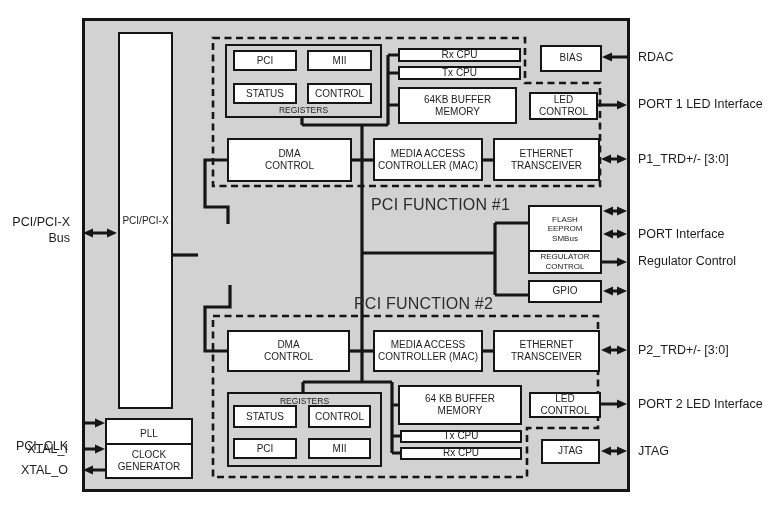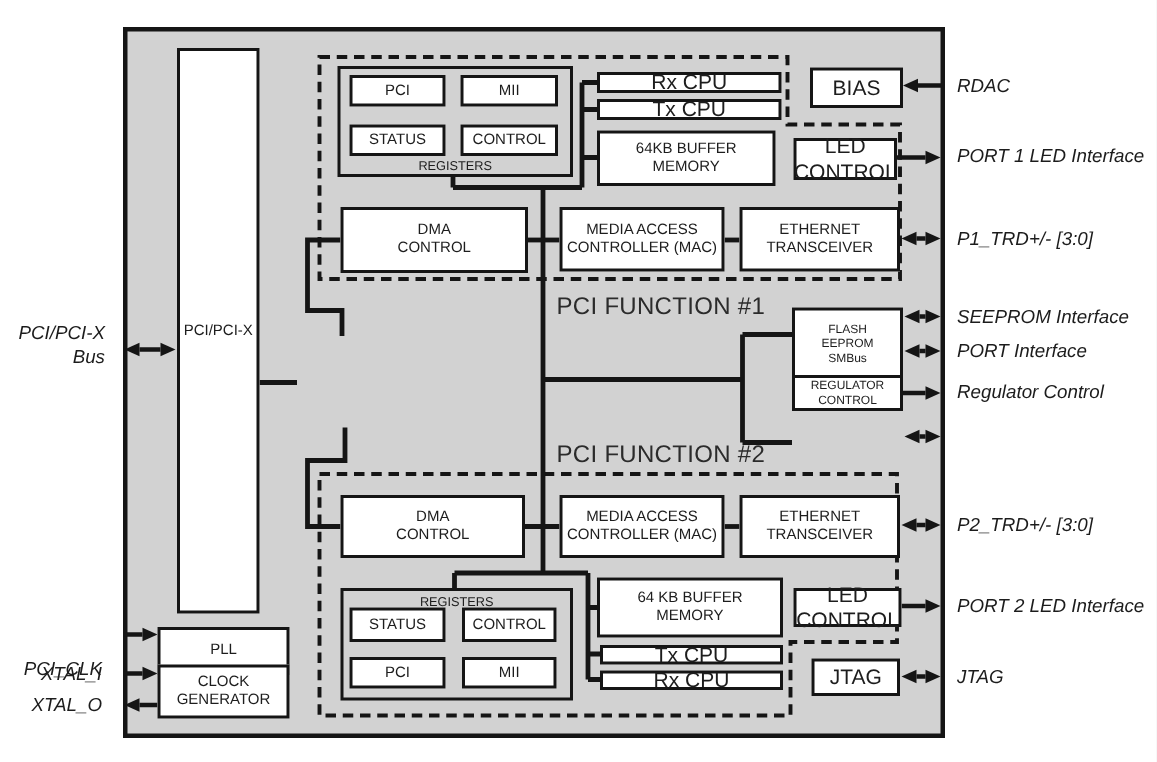--- a/index.html
+++ b/index.html
@@ -10,33 +10,32 @@
   #chip{
     position:absolute;left:82px;top:18px;width:548px;height:474px;
     background:#d2d2d2;border:3px solid #151515;box-sizing:border-box;
   }
   #wires{position:absolute;left:0;top:0;width:771px;height:508px;}
   .blk{
     position:absolute;background:#ffffff;border:2px solid #151515;box-sizing:border-box;
     display:flex;align-items:center;justify-content:center;text-align:center;
     white-space:pre-line;font-size:10px;line-height:1.18;color:#1d1d1d;
   }
-  .sm{font-size:14px;line-height:1.25;}
+  .sm{font-size:10px;line-height:1.25;}
   .xs{font-size:8px;line-height:1.2;}
   .regbox{background:#d2d2d2;}
   .reg-label{
     position:absolute;left:0;right:0;text-align:center;font-size:8.5px;color:#1d1d1d;
     white-space:nowrap;
   }
   .reg-label.bottom{bottom:1px;}
   .reg-label.top{top:2px;}
   .lbl{
     position:absolute;font-size:12.5px;color:#1c1c1c;line-height:1.25;
     white-space:pre-line;
-    font-style:italic;
   }
   .lbl.right-align{text-align:right;}
   .fn-label{
     position:absolute;font-size:16px;color:#2b2b2b;white-space:nowrap;letter-spacing:0.2px;
   }
 </style>
 </head>
 <body>
 
 <div id="canvas">
@@ -180,20 +179,21 @@
   <div class="blk sm" style="left:540px;top:45px;width:62px;height:27px">BIAS</div>
   <div class="blk sm" style="left:529px;top:92px;width:69px;height:28px">LED
 CONTROL</div>
 
 
   <div class="blk xs" style="left:528px;top:205px;width:74px;height:48px">FLASH
 EEPROM
 SMBus</div>
   <div class="blk xs" style="left:528px;top:250px;width:74px;height:24px">REGULATOR
 CONTROL</div>
+  <div class="blk sm" style="left:528px;top:280px;width:74px;height:23px">GPIO</div>
 
   <div class="blk" style="left:227px;top:330px;width:123px;height:42px">DMA
 CONTROL</div>
   <div class="blk" style="left:373px;top:330px;width:110px;height:42px">MEDIA ACCESS
 CONTROLLER (MAC)</div>
   <div class="blk" style="left:493px;top:330px;width:107px;height:42px">ETHERNET
 TRANSCEIVER</div>
 
   <div class="blk regbox" style="left:227px;top:392px;width:155px;height:75px">
     <span class="reg-label top">REGISTERS</span>
@@ -210,31 +210,30 @@
 
   <div class="blk sm" style="left:529px;top:392px;width:72px;height:26px">LED
 CONTROL</div>
   <div class="blk sm" style="left:541px;top:439px;width:59px;height:25px">JTAG</div>
 
   <div class="blk" style="left:105px;top:418px;width:88px;height:32px">PLL</div>
   <div class="blk" style="left:105px;top:443px;width:88px;height:36px">CLOCK
 GENERATOR</div>
 
   <div class="fn-label" style="left:371px;top:196px">PCI FUNCTION #1</div>
-  <div class="fn-label" style="left:371px;top:295px">PCI FUNCTION #2</div>
+  <div class="fn-label" style="left:354px;top:295px">PCI FUNCTION #2</div>
 
   <div class="lbl right-align" style="left:0;width:70px;top:215px">PCI/PCI-X
 Bus</div>
   <div class="lbl right-align" style="left:0;width:68px;top:439px">PCI_CLK</div>
   <div class="lbl right-align" style="left:0;width:68px;top:442px">XTAL_I</div>
   <div class="lbl right-align" style="left:0;width:68px;top:463px">XTAL_O</div>
 
   <div class="lbl" style="left:638px;top:50px">RDAC</div>
   <div class="lbl" style="left:638px;top:97px">PORT 1 LED Interface</div>
   <div class="lbl" style="left:638px;top:152px">P1_TRD+/- [3:0]</div>
-  <div class="lbl" style="left:638px;top:204px">SEEPROM Interface</div>
   <div class="lbl" style="left:638px;top:227px">PORT Interface</div>
   <div class="lbl" style="left:638px;top:254px">Regulator Control</div>
   <div class="lbl" style="left:638px;top:343px">P2_TRD+/- [3:0]</div>
   <div class="lbl" style="left:638px;top:397px">PORT 2 LED Interface</div>
   <div class="lbl" style="left:638px;top:444px">JTAG</div>
 
 </div>
 
 </body></html>

